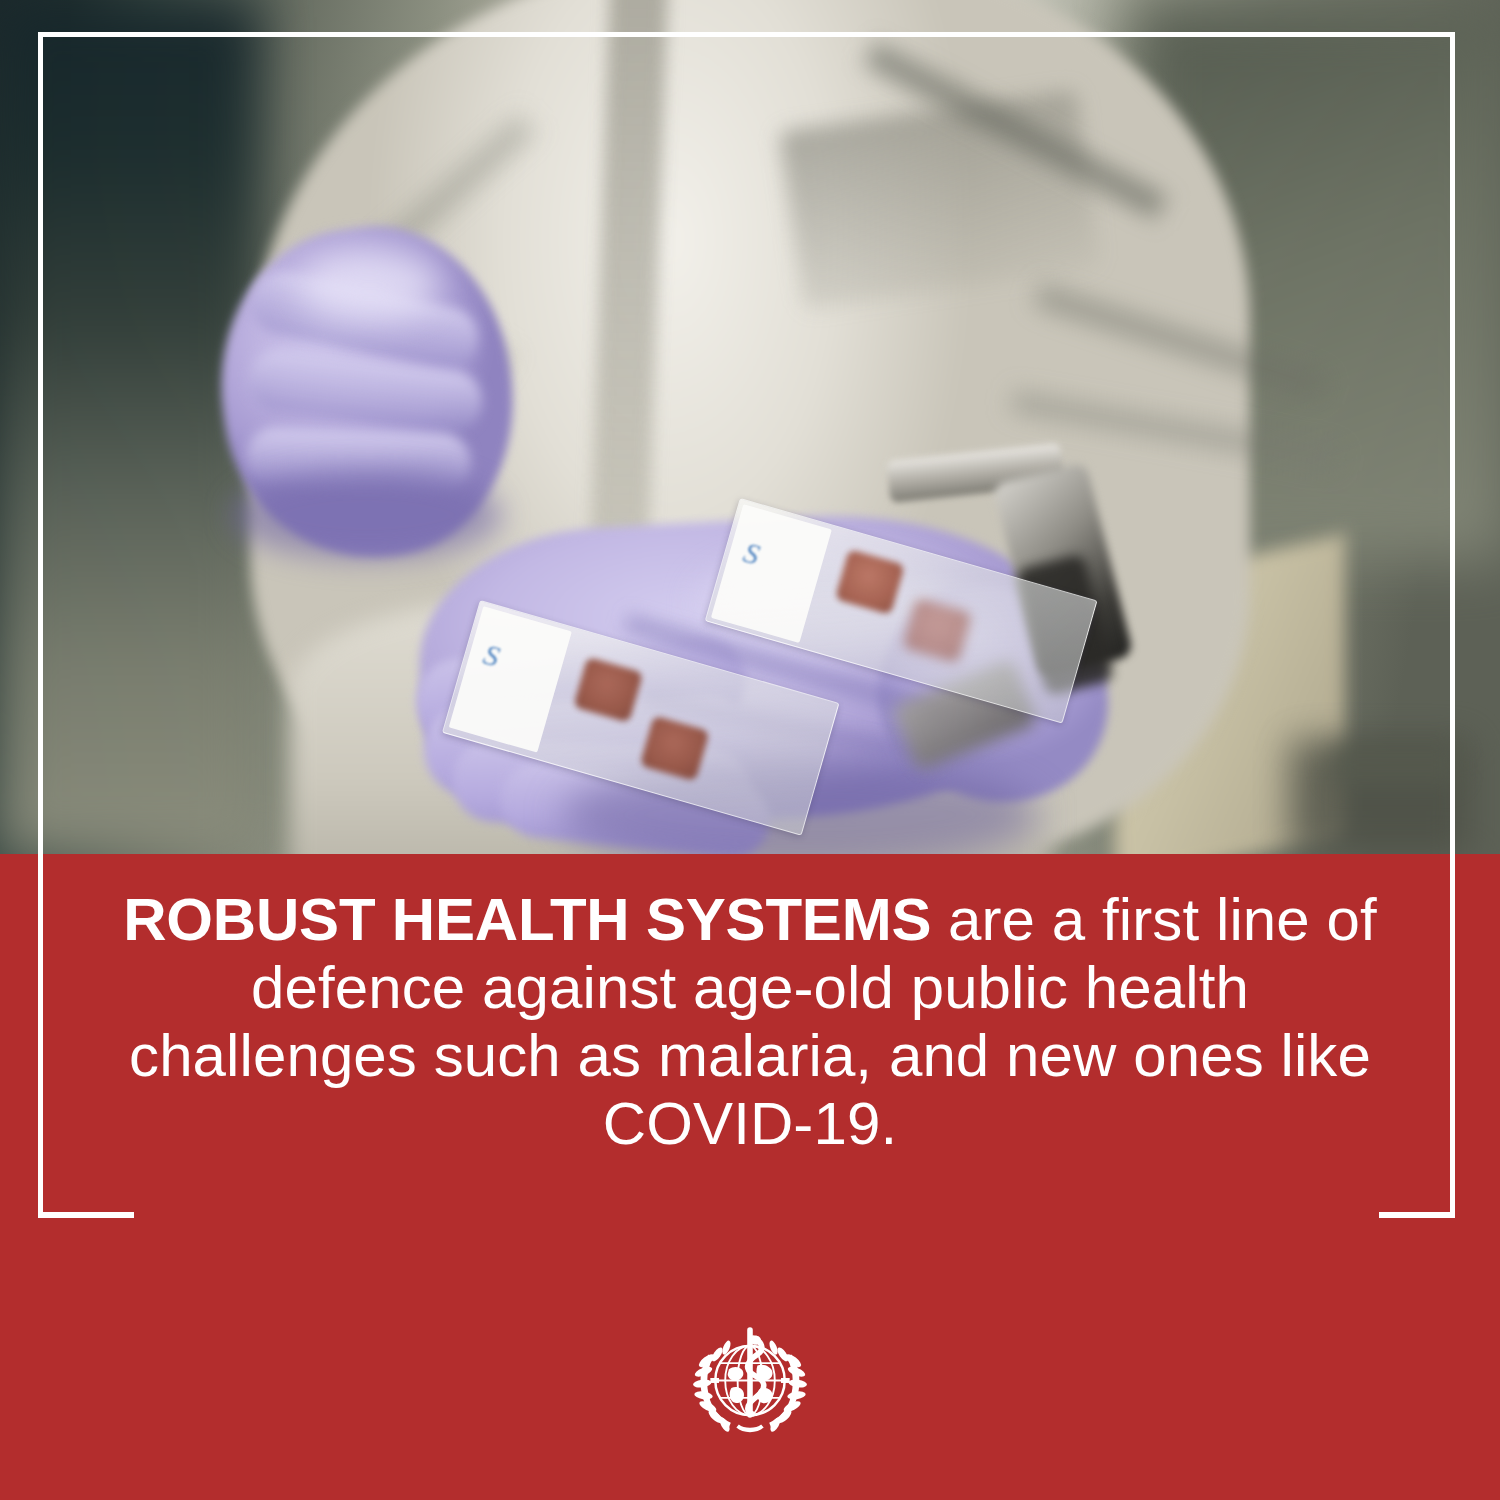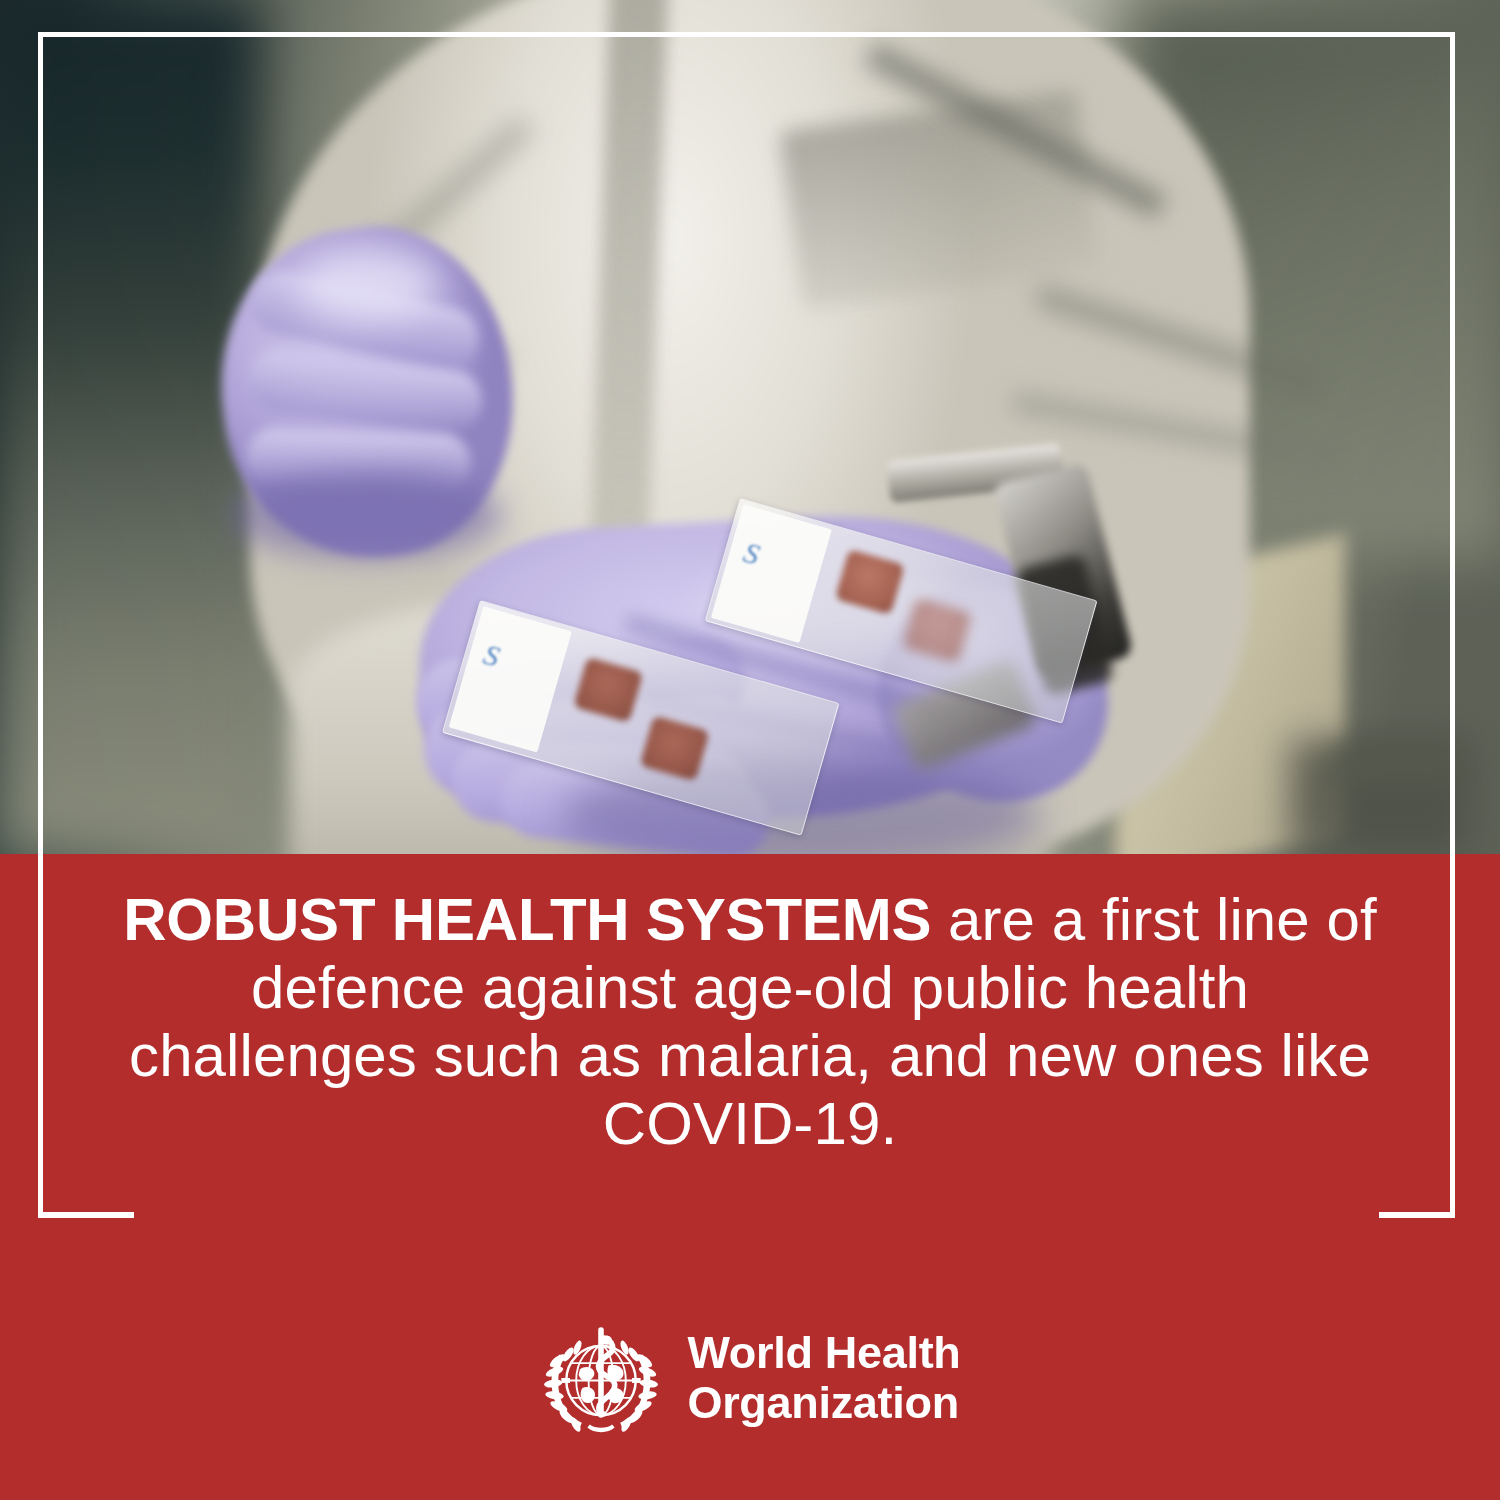--- a/index.html
+++ b/index.html
@@ -550,19 +550,15 @@
         <path d="M118 116 C128 114 138 120 136 130 C134 140 122 144 116 138 C110 132 110 120 118 116 Z"></path>
 
         <rect x="95.5" y="18" width="9" height="146" rx="4.5"></rect>
 
         <path d="M104 36 C120 40 124 54 112 62 C100 70 92 78 98 88 C104 98 120 98 122 110 C124 124 108 130 100 140
                  C94 148 96 156 104 158" fill="none" stroke="#ffffff" stroke-width="9" stroke-linecap="round"></path>
 
         <path d="M104 32 C112 30 118 34 118 40 C118 46 110 48 104 45 C100 43 99 35 104 32 Z"></path>
       </g>
     </svg>
-    <div class="who-text">
-      <div>World Health</div>
-      <div>Organization</div>
-    </div>
   </div>
 
 </div>
 
 </body></html>

